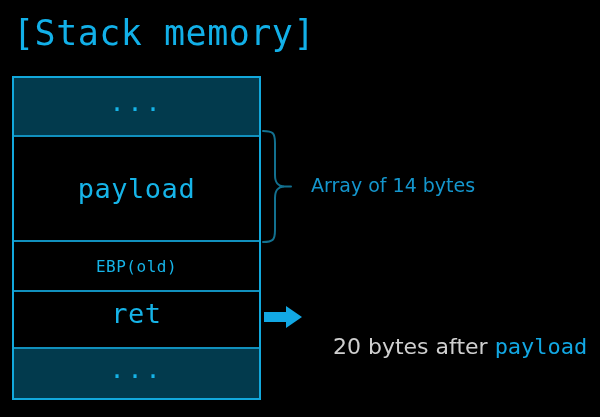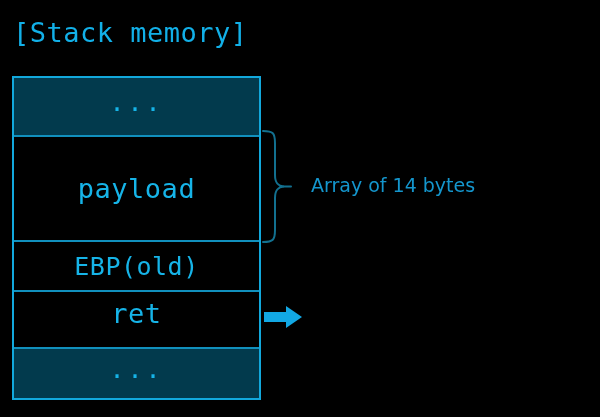--- a/index.html
+++ b/index.html
@@ -15,21 +15,21 @@
     overflow: hidden;
     font-family: "DejaVu Sans", sans-serif;
   }
 
   
   #diagram-title {
     position: absolute;
     left: 13px;
     top: 16px;
     font-family: "DejaVu Sans Mono", monospace;
-    font-size: 27px;
+    font-size: 35px;
     line-height: 34px;
     letter-spacing: 0.5px;
     color: #12b0e8;
     white-space: pre;
   }
 
   
   #stack-box {
     position: absolute;
     left: 12px;
@@ -55,21 +55,21 @@
   .cell-empty  { background: #000000; }
   .cell-div-top { border-top: 2px solid #1190bd; }
 
   .cell-dots {
     font-size: 25px;
     letter-spacing: 3px;
     line-height: 1;
     padding-bottom: 9px;
   }
   .cell-label-lg { font-size: 27px; letter-spacing: 0.5px; }
-  .cell-label-md { font-size: 25px; letter-spacing: 0.5px; }
+  .cell-label-md { font-size: 16px; letter-spacing: 0.5px; }
 
   
   #cell-top-ellipsis { top: 0px;   height: 57px; }
   #cell-payload      { top: 57px;  height: 105px; }
   #cell-ebp          { top: 162px; height: 50px; }
   #cell-ret          { top: 212px; height: 45px; }
   #cell-bottom-ellipsis { top: 269px; height: 51px; }
 
   
   #brace-group {
@@ -141,14 +141,17 @@
   </div>
 
   <div id="array-annotation">Array of 14 bytes</div>
 
   <div id="pointer-arrow">
     <svg width="40" height="24" viewBox="0 0 40 24" xmlns="http://www.w3.org/2000/svg">
       <path d="M0 7 L22 7 L22 1 L38 12 L22 23 L22 17 L0 17 Z" fill="#12a8e4"></path>
     </svg>
   </div>
 
+  <div id="ret-annotation">
+    <span>20 bytes after </span><span class="mono-cyan">payload</span>
+  </div>
 
 </div>
 
 </body></html>

